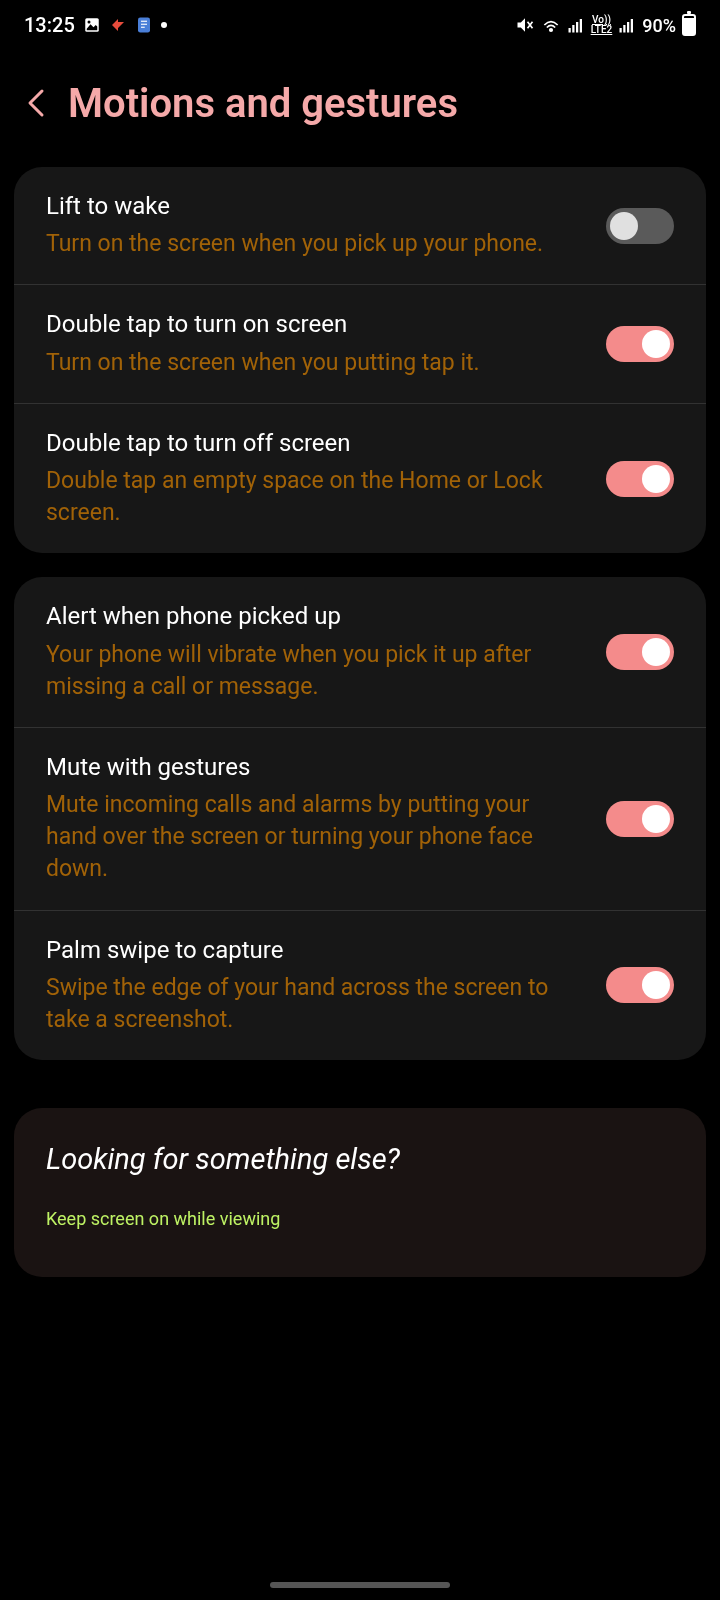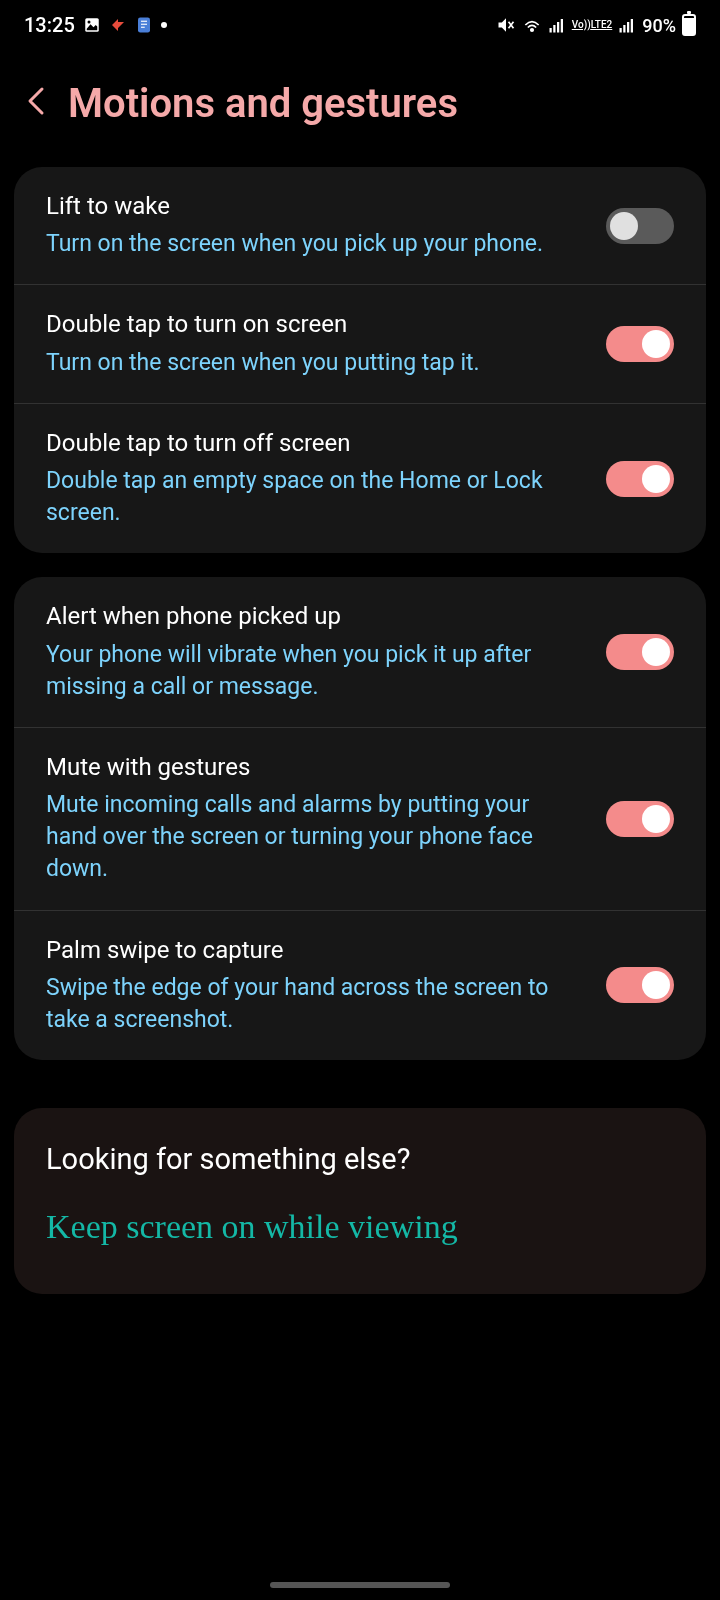--- a/index.html
+++ b/index.html
@@ -46,21 +46,21 @@
       align-items: center;
     }
     
     .icon-small {
       width: 18px;
       height: 18px;
     }
     
     .header {
       display: flex;
-      align-items: center;
+      align-items: flex-end;
       padding: 30px 24px 40px;
       gap: 20px;
     }
     
     .back-chevron {
       font-size: 36px;
       color: #f5a9a9;
       font-weight: 300;
       line-height: 1;
     }
@@ -98,21 +98,21 @@
     .setting-title {
       font-size: 24px;
       font-weight: 400;
       color: #ffffff;
       margin-bottom: 6px;
       line-height: 1.3;
     }
     
     .setting-desc {
       font-size: 23px;
-      color: #7dd3fc;
+      color: #a16207;
       line-height: 1.4;
     }
     
     .toggle {
       width: 68px;
       height: 36px;
       border-radius: 18px;
       position: relative;
       flex-shrink: 0;
     }
@@ -148,27 +148,27 @@
       border-radius: 28px;
       margin: 48px 14px 0;
       padding: 34px 32px 48px;
     }
     
     .footer-title {
       font-size: 29px;
       font-weight: 400;
       color: #ffffff;
       margin-bottom: 32px;
+      font-style: italic;
     }
     
     .footer-link {
-      font-size: 34px;
-      color: #14b8a6;
+      font-size: 18px;
+      color: #bef264;
       font-weight: 400;
-      font-family: Liberation Serif, serif;
     }
     
     .nav-bar {
       position: absolute;
       bottom: 12px;
       left: 50%;
       transform: translateX(-50%);
       width: 180px;
       height: 6px;
       background: #555555;
@@ -258,21 +258,21 @@
         </svg>
     </span>
     <span class="status-icon">
       <svg width="18" height="18" viewBox="0 0 24 24" fill="#fff">
           <rect x="2" y="16" width="3" height="6"></rect>
           <rect x="7" y="12" width="3" height="10"></rect>
           <rect x="12" y="8" width="3" height="14"></rect>
           <rect x="17" y="4" width="3" height="18"></rect>
         </svg>
     </span>
-    <span style="display:flex;flex-direction:row;align-items:center;text-decoration:underline;">
+    <span style="display:flex;flex-direction:column;align-items:center;text-decoration:underline;">
       <span class="lte-label">Vo))</span>
       <span class="lte-label">LTE2</span>
     </span>
     <span class="status-icon">
       <svg width="18" height="18" viewBox="0 0 24 24" fill="#fff">
           <rect x="2" y="16" width="3" height="6"></rect>
           <rect x="7" y="12" width="3" height="10"></rect>
           <rect x="12" y="8" width="3" height="14"></rect>
           <rect x="17" y="4" width="3" height="18"></rect>
         </svg>

